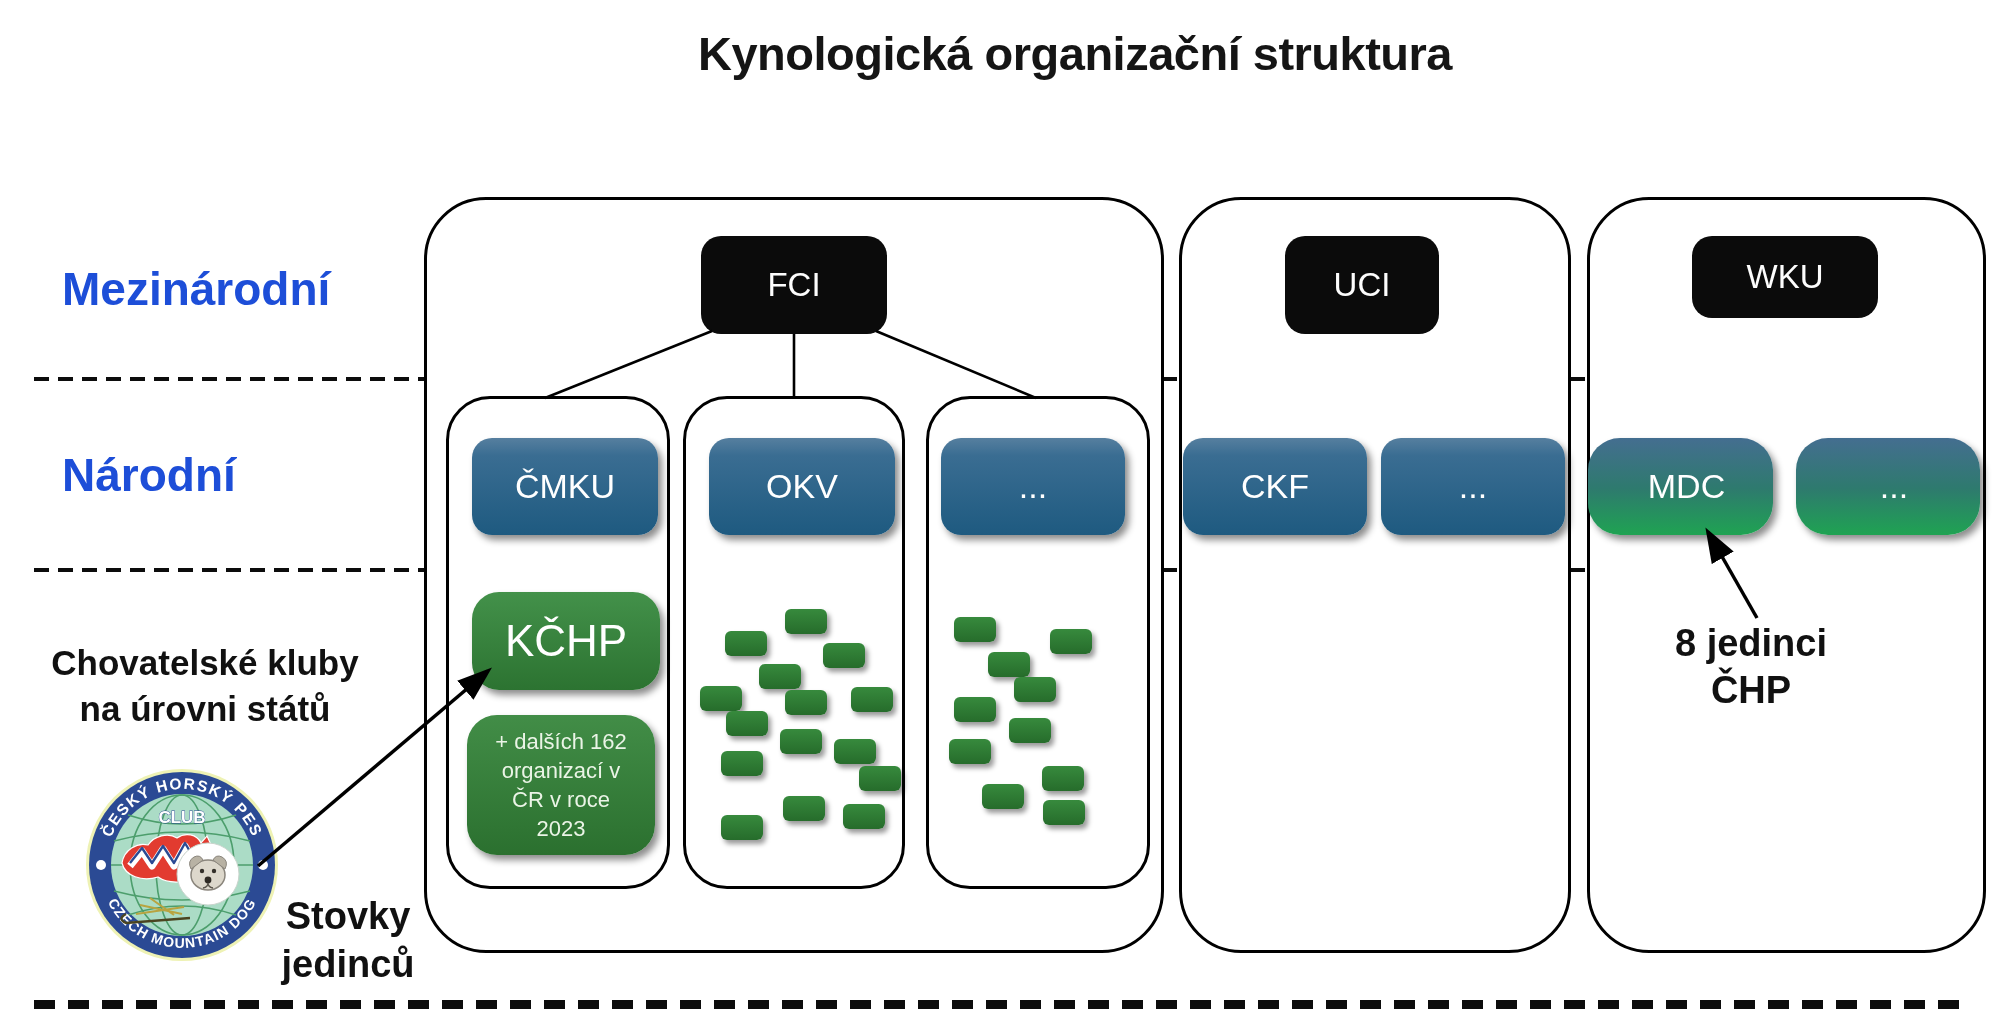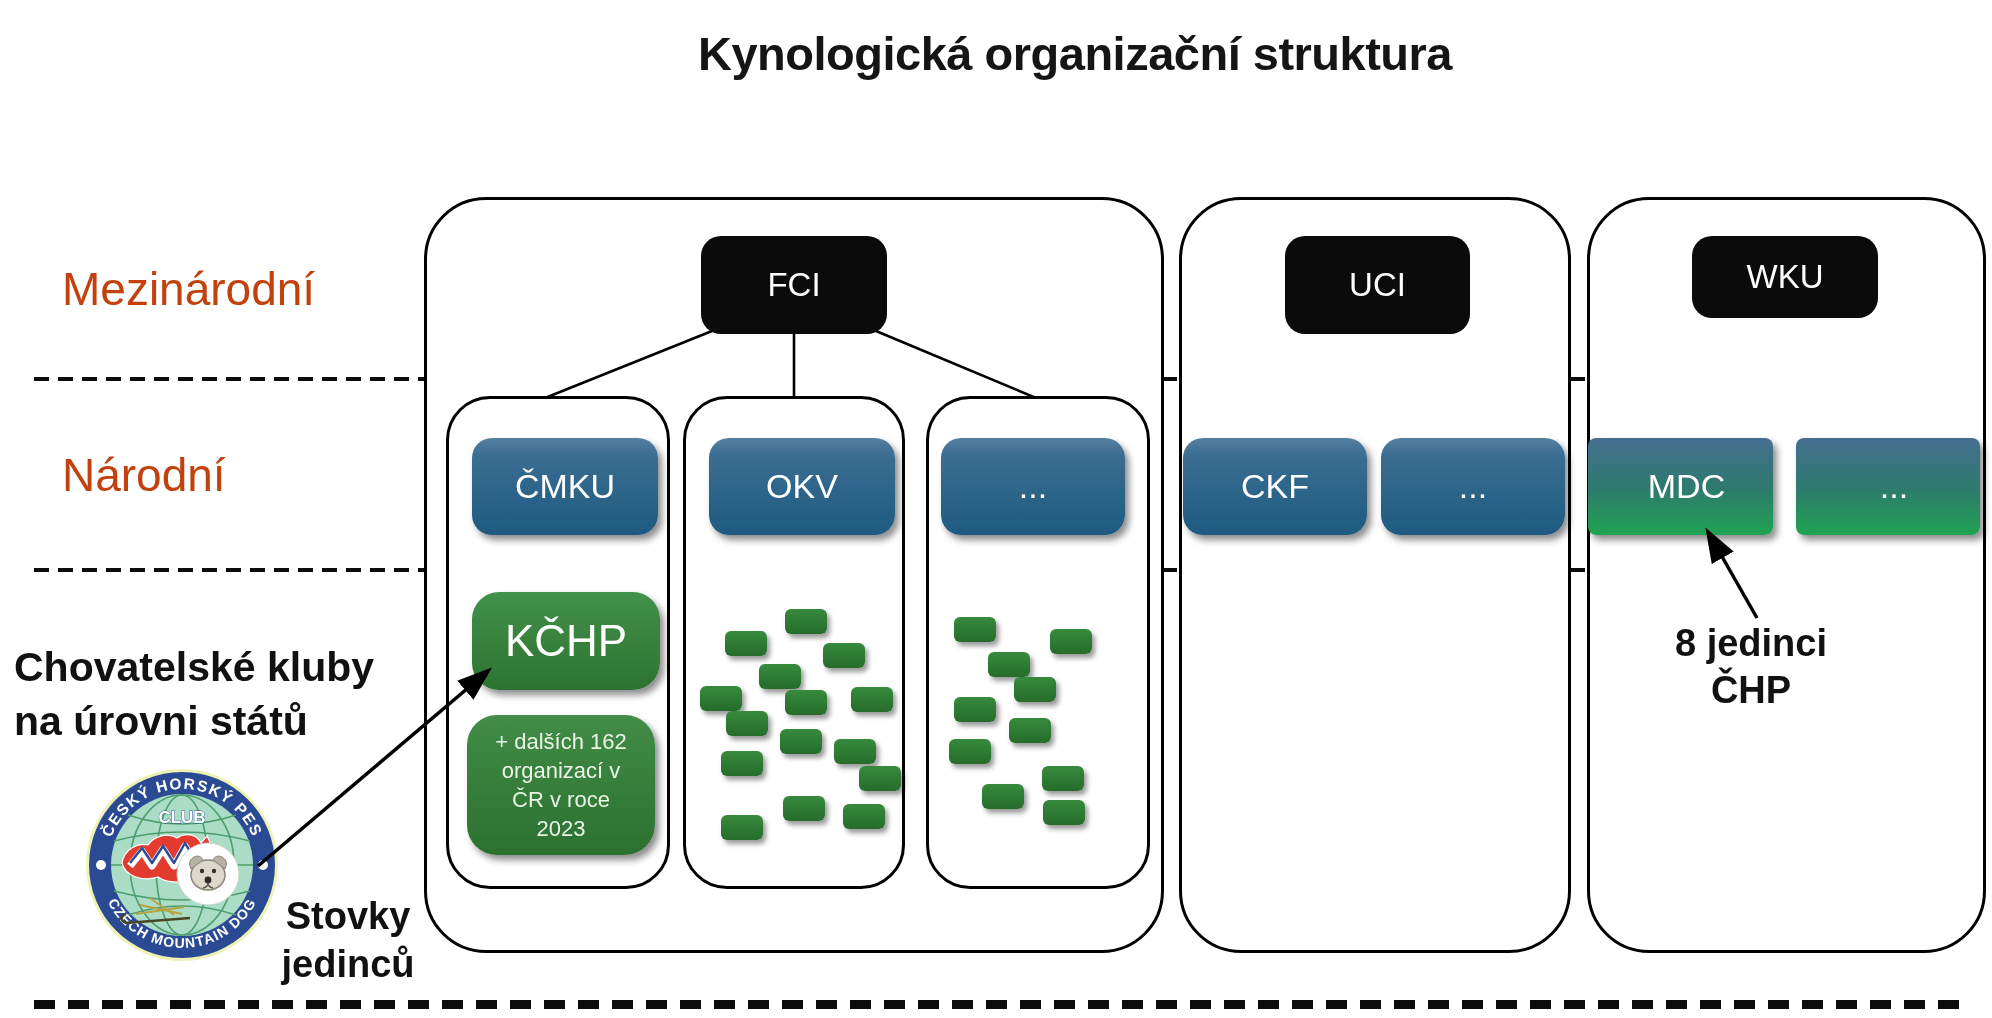--- a/index.html
+++ b/index.html
@@ -3,24 +3,24 @@
 <meta charset="utf-8">
 <style>
   html,body{margin:0;padding:0;background:#fff;}
   #stage{position:relative;width:1992px;height:1018px;background:#ffffff;overflow:hidden;
          font-family:"Liberation Sans","DejaVu Sans",sans-serif;color:#111;}
   .abs{position:absolute;box-sizing:border-box;}
 
   .title{left:580px;top:26px;width:990px;text-align:center;font-size:47px;font-weight:800;
          letter-spacing:-0.5px;color:#151515;}
 
-  .rowlabel{font-weight:400;color:#c2410c;white-space:nowrap;}
+  .rowlabel{font-weight:700;color:#1d4ed8;white-space:nowrap;}
   .lbl-mez{left:62px;top:262px;font-size:46px;}
   .lbl-nar{left:62px;top:448px;font-size:46px;}
-  .lbl-clubs{left:14px;top:640px;width:382px;text-align:left;font-size:41px;font-weight:800;line-height:1.32;}
+  .lbl-clubs{left:14px;top:640px;width:382px;text-align:center;font-size:35px;font-weight:800;line-height:1.32;}
   .lbl-stovky{left:234px;top:893px;width:228px;text-align:center;font-size:38px;font-weight:800;line-height:1.26;}
   .lbl-2jed{left:1622px;top:620px;width:258px;text-align:center;font-size:38px;font-weight:800;line-height:1.24;}
 
   .dash{height:4px;background:repeating-linear-gradient(90deg,#0c0c0c 0 15px,transparent 15px 24px);}
   .dash1{left:34px;top:377px;width:1926px;}
   .dash2{left:34px;top:568px;width:1926px;}
   .dash3{left:34px;top:1000px;width:1926px;height:9px;
          background:repeating-linear-gradient(90deg,#0c0c0c 0 21px,transparent 21px 34px);}
 
   .container{border:3px solid #000;border-radius:62px;background:#fff;}
@@ -30,29 +30,29 @@
   .subcontainer{border:3px solid #000;border-radius:44px;background:#fff;}
   .s1{left:446px;top:396px;width:224px;height:493px;}
   .s2{left:683px;top:396px;width:222px;height:493px;}
   .s3{left:926px;top:396px;width:224px;height:493px;}
 
   .node{display:flex;align-items:center;justify-content:center;color:#fff;white-space:nowrap;}
   .box-dark{background:#0b0b0b;border-radius:20px;font-size:33px;color:#fdfdfd;}
   .box-blue{background:linear-gradient(180deg,#567f9f 0%,#3a6d92 18%,#1e5a80 100%);
             border-radius:20px;font-size:34px;box-shadow:4px 5px 7px rgba(0,0,0,0.45);}
   .box-bluegreen{background:linear-gradient(180deg,#446e90 0%,#2e7a6e 52%,#1fa352 100%);
-            border-radius:8px;font-size:34px;box-shadow:4px 5px 7px rgba(0,0,0,0.45);padding-left:12px;}
+            border-radius:32px;font-size:34px;box-shadow:4px 5px 7px rgba(0,0,0,0.45);padding-left:12px;}
   .box-green{background:linear-gradient(180deg,#43914a 0%,#2c7331 100%);
             border-radius:27px;font-size:44px;box-shadow:4px 5px 7px rgba(0,0,0,0.45);}
   .box-info{background:linear-gradient(180deg,#428d47 0%,#2b702f 100%);
             border-radius:30px;box-shadow:4px 5px 7px rgba(0,0,0,0.45);
             color:#eaf4e6;font-size:22px;line-height:1.33;text-align:center;
             display:flex;align-items:center;justify-content:center;}
   .fci{left:701px;top:236px;width:186px;height:98px;}
-  .uci{left:1285px;top:236px;width:185px;height:98px;}
+  .uci{left:1285px;top:236px;width:154px;height:98px;}
   .wku{left:1692px;top:236px;width:186px;height:82px;}
   .cmku{left:472px;top:438px;width:186px;height:97px;}
   .okv{left:709px;top:438px;width:186px;height:97px;}
   .dots1{left:941px;top:438px;width:184px;height:97px;}
   .ckf{left:1183px;top:438px;width:184px;height:97px;}
   .dots2{left:1381px;top:438px;width:184px;height:97px;}
   .mdc{left:1588px;top:438px;width:185px;height:97px;}
   .dots3{left:1796px;top:438px;width:184px;height:97px;}
   .kchp{left:472px;top:592px;width:188px;height:98px;}
   .infobox{left:467px;top:715px;width:188px;height:140px;}

